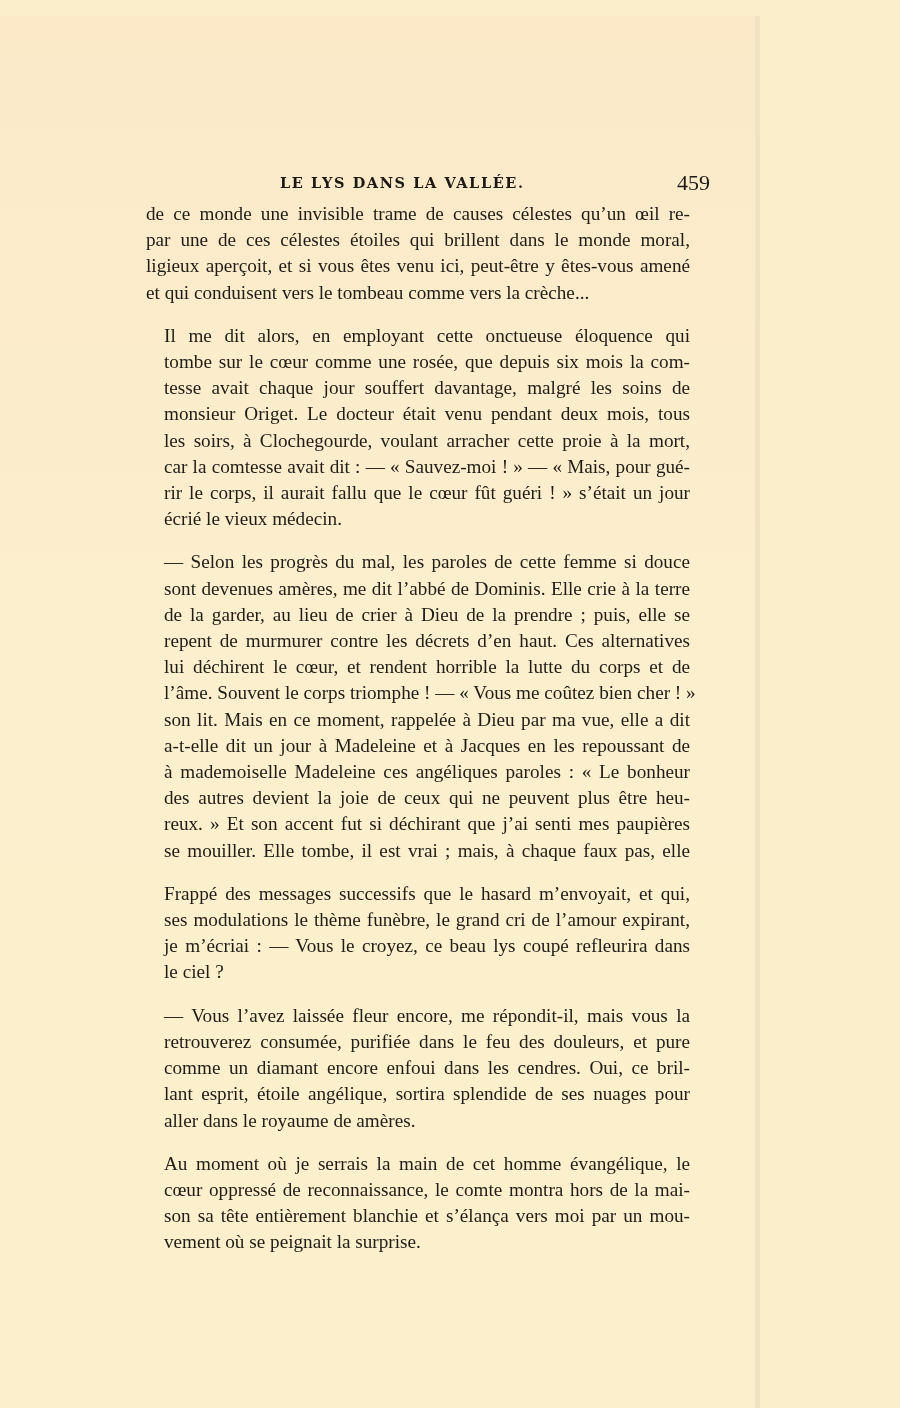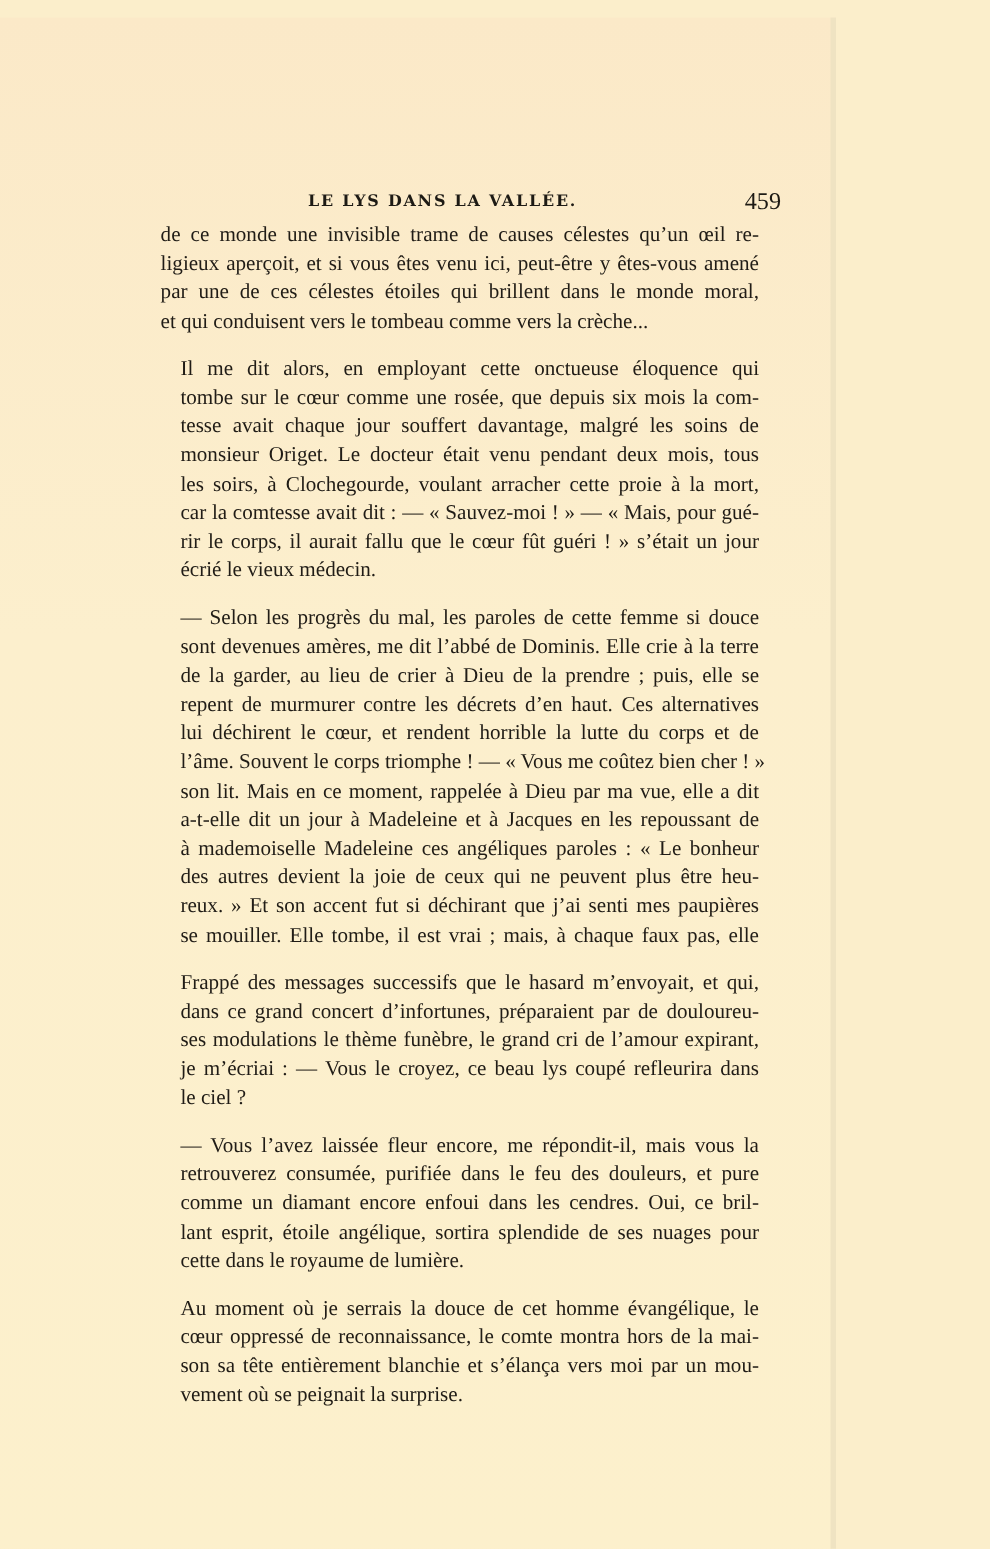--- a/index.html
+++ b/index.html
@@ -88,22 +88,22 @@
   <div class="page-edge"></div>
 
   <div class="running-head">
     <span class="running-title">LE LYS DANS LA VALLÉE.</span>
     <span class="page-number">459</span>
   </div>
 
   <div class="text-block">
     <p class="para">
       <span class="line">de ce monde une invisible trame de causes célestes qu’un œil re-</span>
+      <span class="line">par une de ces célestes étoiles qui brillent dans le monde moral,</span>
       <span class="line">ligieux aperçoit, et si vous êtes venu ici, peut-être y êtes-vous amené</span>
-      <span class="line">par une de ces célestes étoiles qui brillent dans le monde moral,</span>
       <span class="line last">et qui conduisent vers le tombeau comme vers la crèche...</span>
     </p>
 
     <p class="para indent">
       <span class="line">Il me dit alors, en employant cette onctueuse éloquence qui</span>
       <span class="line">tombe sur le cœur comme une rosée, que depuis six mois la com-</span>
       <span class="line">tesse avait chaque jour souffert davantage, malgré les soins de</span>
       <span class="line">monsieur Origet. Le docteur était venu pendant deux mois, tous</span>
       <span class="line">les soirs, à Clochegourde, voulant arracher cette proie à la mort,</span>
       <span class="line">car la comtesse avait dit : — « Sauvez-moi ! » — « Mais, pour gué-</span>
@@ -121,34 +121,33 @@
       <span class="line">son lit. Mais en ce moment, rappelée à Dieu par ma vue, elle a dit</span>
       <span class="line">a-t-elle dit un jour à Madeleine et à Jacques en les repoussant de</span>
       <span class="line">à mademoiselle Madeleine ces angéliques paroles : « Le bonheur</span>
       <span class="line">des autres devient la joie de ceux qui ne peuvent plus être heu-</span>
       <span class="line">reux. » Et son accent fut si déchirant que j’ai senti mes paupières</span>
       <span class="line">se mouiller. Elle tombe, il est vrai ; mais, à chaque faux pas, elle</span>
     </p>
 
     <p class="para indent">
       <span class="line">Frappé des messages successifs que le hasard m’envoyait, et qui,</span>
-      <span class="line">dans ce grand concert d’infortunes, préparaient par de douloureu-</span>
       <span class="line">ses modulations le thème funèbre, le grand cri de l’amour expirant,</span>
       <span class="line">je m’écriai : — Vous le croyez, ce beau lys coupé refleurira dans</span>
       <span class="line last">le ciel ?</span>
     </p>
 
     <p class="para indent">
       <span class="line">— Vous l’avez laissée fleur encore, me répondit-il, mais vous la</span>
       <span class="line">retrouverez consumée, purifiée dans le feu des douleurs, et pure</span>
       <span class="line">comme un diamant encore enfoui dans les cendres. Oui, ce bril-</span>
       <span class="line">lant esprit, étoile angélique, sortira splendide de ses nuages pour</span>
-      <span class="line last">cette dans le royaume de lumière.</span>
+      <span class="line last">aller dans le royaume de amères.</span>
     </p>
 
     <p class="para indent">
-      <span class="line">Au moment où je serrais la douce de cet homme évangélique, le</span>
+      <span class="line">Au moment où je serrais la main de cet homme évangélique, le</span>
       <span class="line">cœur oppressé de reconnaissance, le comte montra hors de la mai-</span>
       <span class="line">son sa tête entièrement blanchie et s’élança vers moi par un mou-</span>
       <span class="line last">vement où se peignait la surprise.</span>
     </p>
   </div>
 </div>
 
 </body></html>

